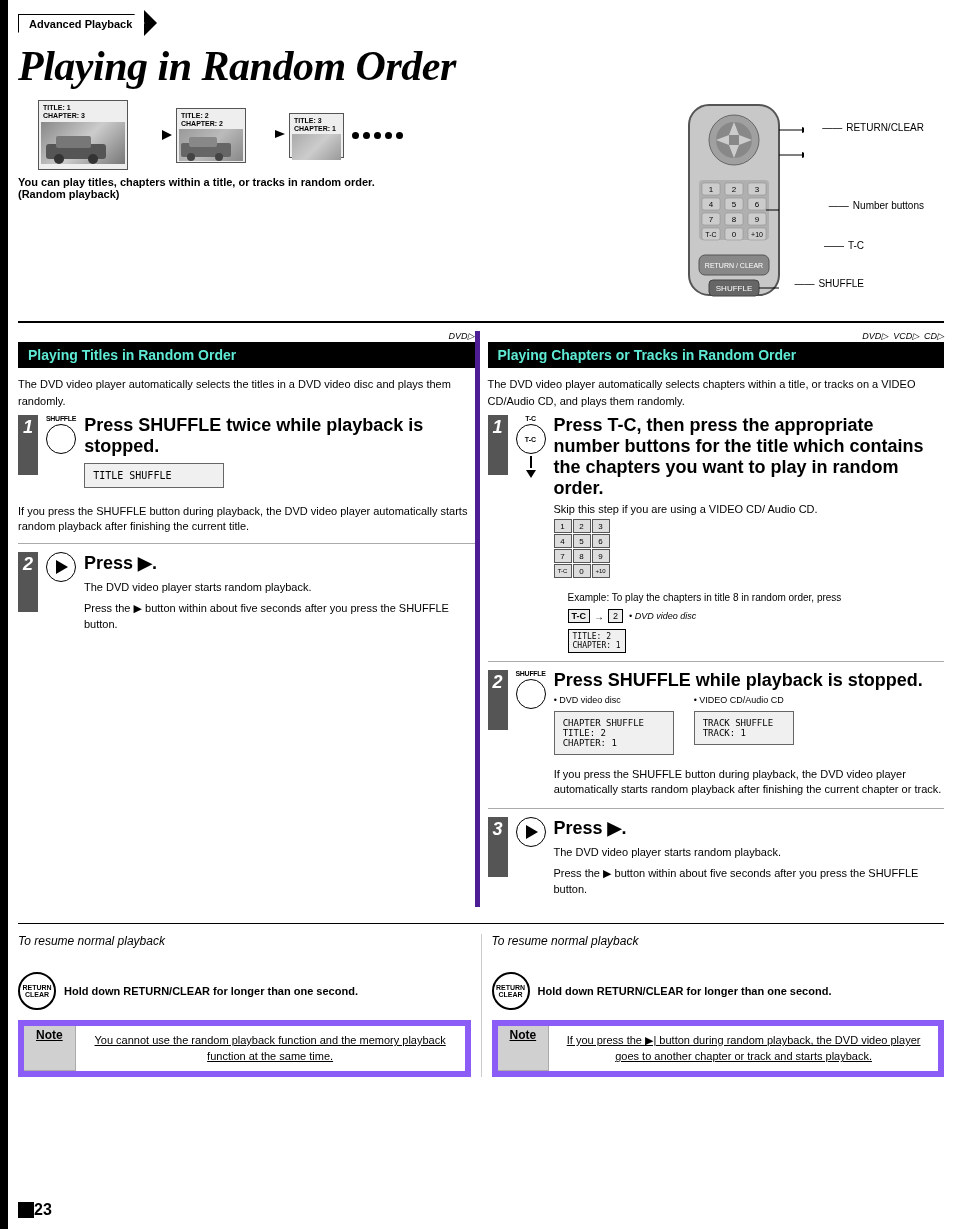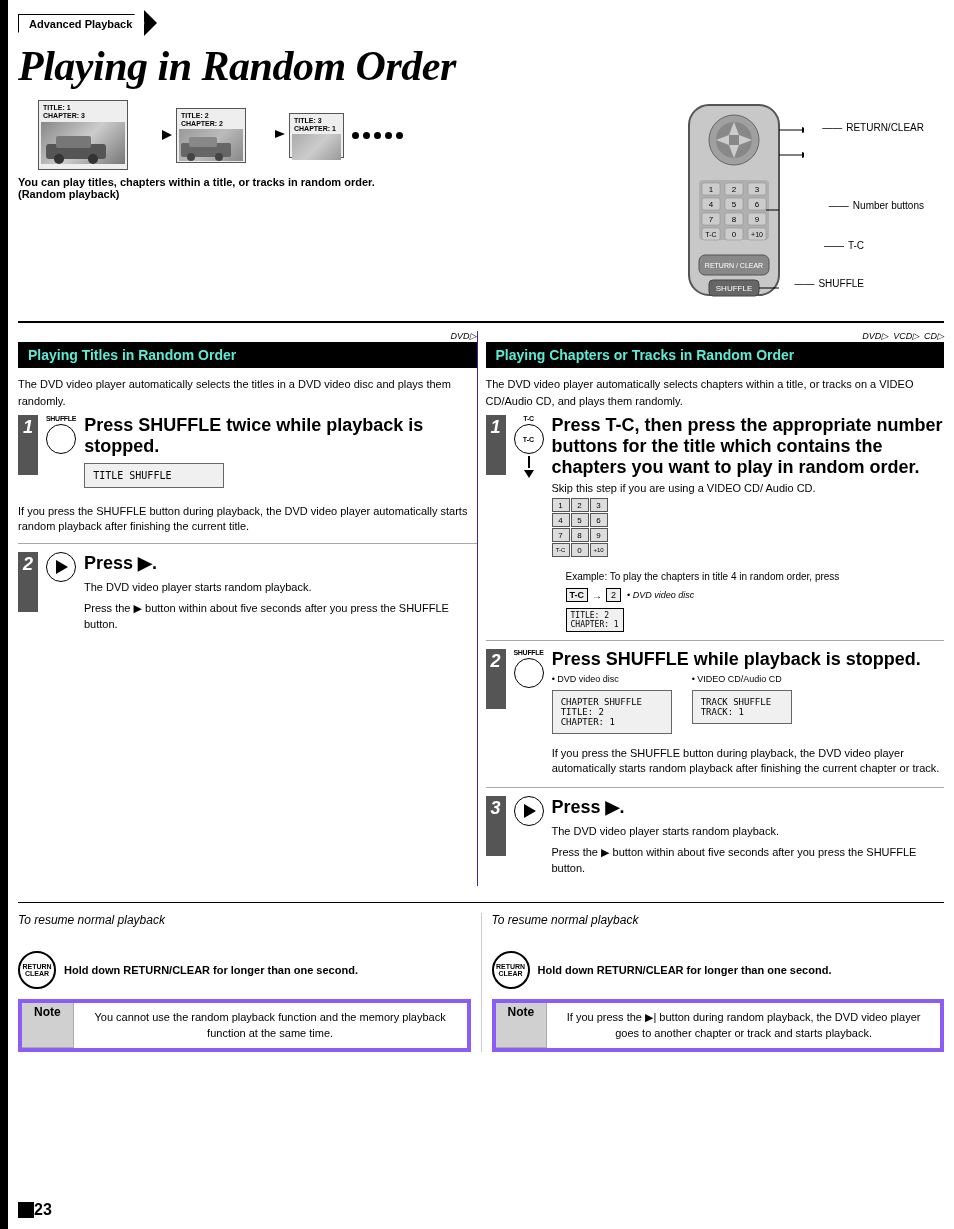--- a/index.html
+++ b/index.html
@@ -267,21 +267,22 @@
       font-weight: bold;
     }
     .resume-text {
       font-size: 11px;
       font-weight: bold;
       flex: 1;
     }
     
     .note-section {
       margin-top: 10px;
-      border: 4px solid #8b5cf6;
+      border: 6px solid #8b5cf6;
+      text-decoration: underline;
     }
     .note-header {
       display: inline-block;
       background: #d0d0d0;
       padding: 2px 12px;
       font-weight: bold;
       font-size: 12px;
       border-right: 1px solid #aaa;
       border-bottom: 1px solid #aaa;
     }
@@ -315,21 +316,21 @@
       border-top: 2px solid #000;
       margin: 4px 0 8px 0;
     }
     .section-pair {
       display: flex;
       gap: 0;
       margin-top: 0;
     }
     .section-left {
       flex: 1;
-      border-right: 1px solid #4c1d95;
+      border-right: 5px solid #4c1d95;
     }
     .section-right {
       flex: 1;
       padding-left: 8px;
     }
     .body-text {
       font-size: 11px;
       line-height: 1.5;
       margin-bottom: 6px;
     }
@@ -583,21 +584,21 @@
               <div class="numpad-btn">8</div>
               <div class="numpad-btn">9</div>
               <div class="numpad-btn" style="font-size:6px;">T-C</div>
               <div class="numpad-btn">0</div>
               <div class="numpad-btn" style="font-size:6px;">+10</div>
             </div>
           </div>
         </div>
 
         <div style="font-size:10px;margin-bottom:4px;margin-left:80px;">
-          <p style="margin-bottom:3px;">Example: To play the chapters in title 4 in random order, press</p>
+          <p style="margin-bottom:3px;">Example: To play the chapters in title 8 in random order, press</p>
           <div style="display:flex;align-items:center;gap:6px;flex-wrap:wrap;">
             <div class="arrow-formula">
               <span class="tc-btn">T-C</span>
               <span>→</span>
               <span class="num-btn">2</span>
             </div>
             <div style="font-size:9px;font-style:italic;">• DVD video disc</div>
           </div>
           <div class="disc-preview-box" style="margin-top:3px;white-space:pre-line;">TITLE: 2
 CHAPTER: 1</div>

